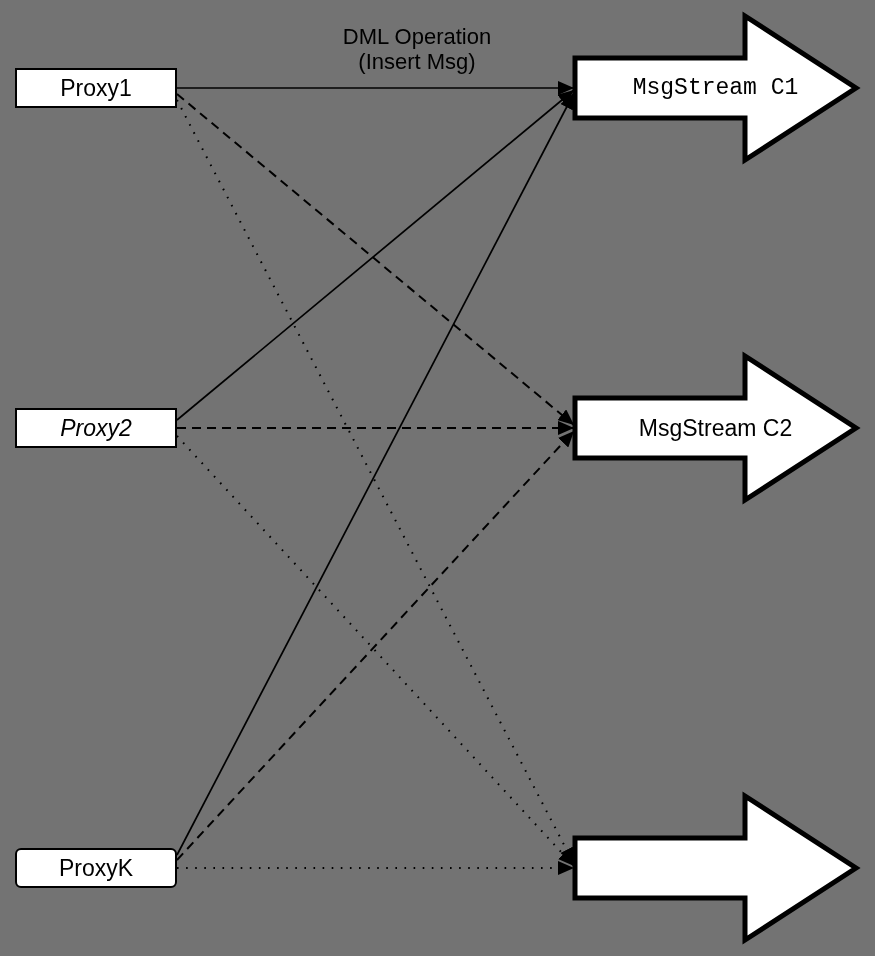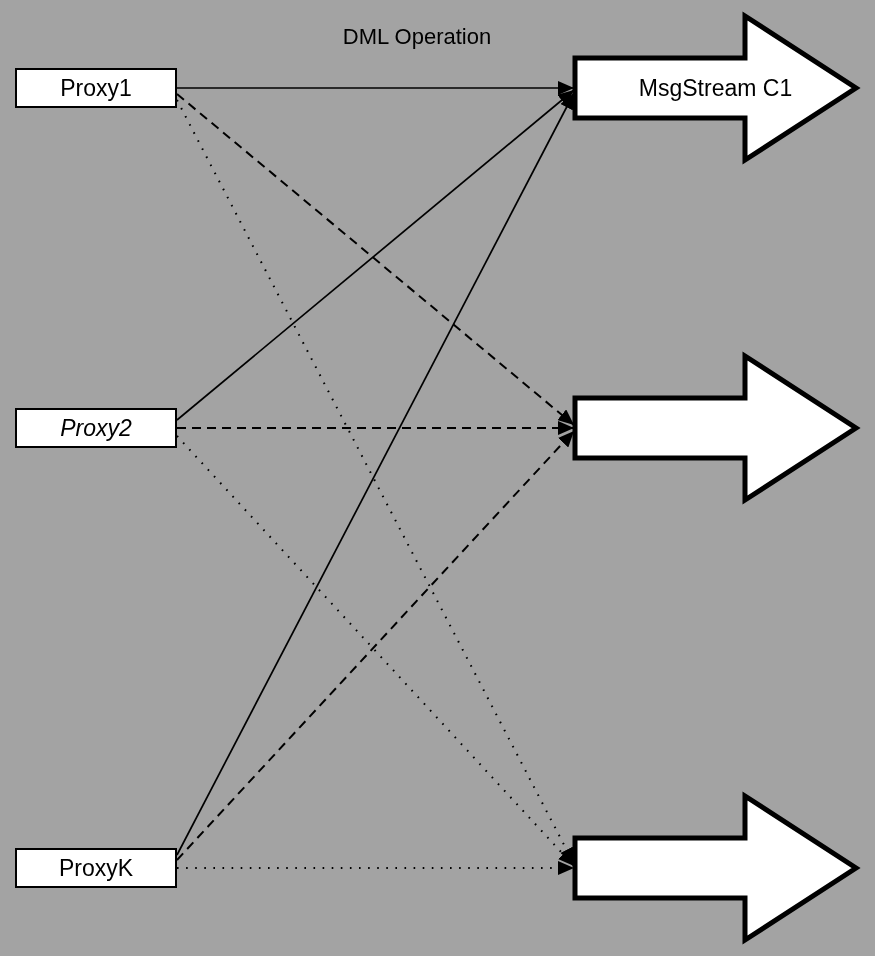--- a/index.html
+++ b/index.html
@@ -4,21 +4,21 @@
 <style>
   html, body {
     margin: 0;
     padding: 0;
     background: #ffffff;
   }
   .canvas {
     position: relative;
     width: 875px;
     height: 956px;
-    background: #a3a3a3;
+    background: #737373;
     font-family: "Liberation Sans", sans-serif;
     color: #000000;
     overflow: hidden;
   }
   .canvas svg {
     position: absolute;
     left: 0;
     top: 0;
   }
   .edge-solid {
@@ -53,34 +53,34 @@
     border: 2px solid #000000;
     background: #ffffff;
     display: flex;
     align-items: center;
     justify-content: center;
     font-size: 23px;
     line-height: 1;
   }
   .proxy-1 { top: 68px; }
   .proxy-2 { top: 408px; font-style: italic; }
-  .proxy-k { top: 848px; }
+  .proxy-k { top: 848px; border-radius: 6px; }
   .stream-label {
     position: absolute;
     left: 575px;
     width: 281px;
     height: 60px;
     display: flex;
     align-items: center;
     justify-content: center;
     font-size: 23px;
     line-height: 1;
     pointer-events: none;
   }
-  .stream-c1 { top: 58px; }
+  .stream-c1 { top: 58px; font-family: Liberation Mono, monospace; }
   .stream-c2 { top: 398px; }
   .stream-cn { top: 838px; }
   .diagram-title {
     position: absolute;
     left: 292px;
     top: 24px;
     width: 250px;
     text-align: center;
     font-size: 22px;
     line-height: 25px;
@@ -110,29 +110,33 @@
     <line class="edge-dashed" x1="177" y1="428" x2="574" y2="428" marker-end="url(#ah)"></line>
     <line class="edge-dashed" x1="177" y1="860" x2="574" y2="431" marker-end="url(#ah)"></line>
 
     <line class="edge-dotted" x1="177" y1="100" x2="574" y2="864" marker-end="url(#ah)"></line>
     <line class="edge-dotted" x1="177" y1="436" x2="574" y2="866" marker-end="url(#ah)"></line>
     <line class="edge-dotted" x1="177" y1="868" x2="574" y2="868" marker-end="url(#ah)"></line>
   </svg>
 
   <div class="diagram-title">
     <div>DML Operation</div>
+    <div>(Insert Msg)</div>
   </div>
 
   <div class="proxy-node proxy-1">
     <span>Proxy1</span>
   </div>
   <div class="proxy-node proxy-2">
     <span>Proxy2</span>
   </div>
   <div class="proxy-node proxy-k">
     <span>ProxyK</span>
   </div>
 
   <div class="stream-label stream-c1">
     <span>MsgStream C1</span>
   </div>
+  <div class="stream-label stream-c2">
+    <span>MsgStream C2</span>
+  </div>
 
 </div>
 
 </body></html>

